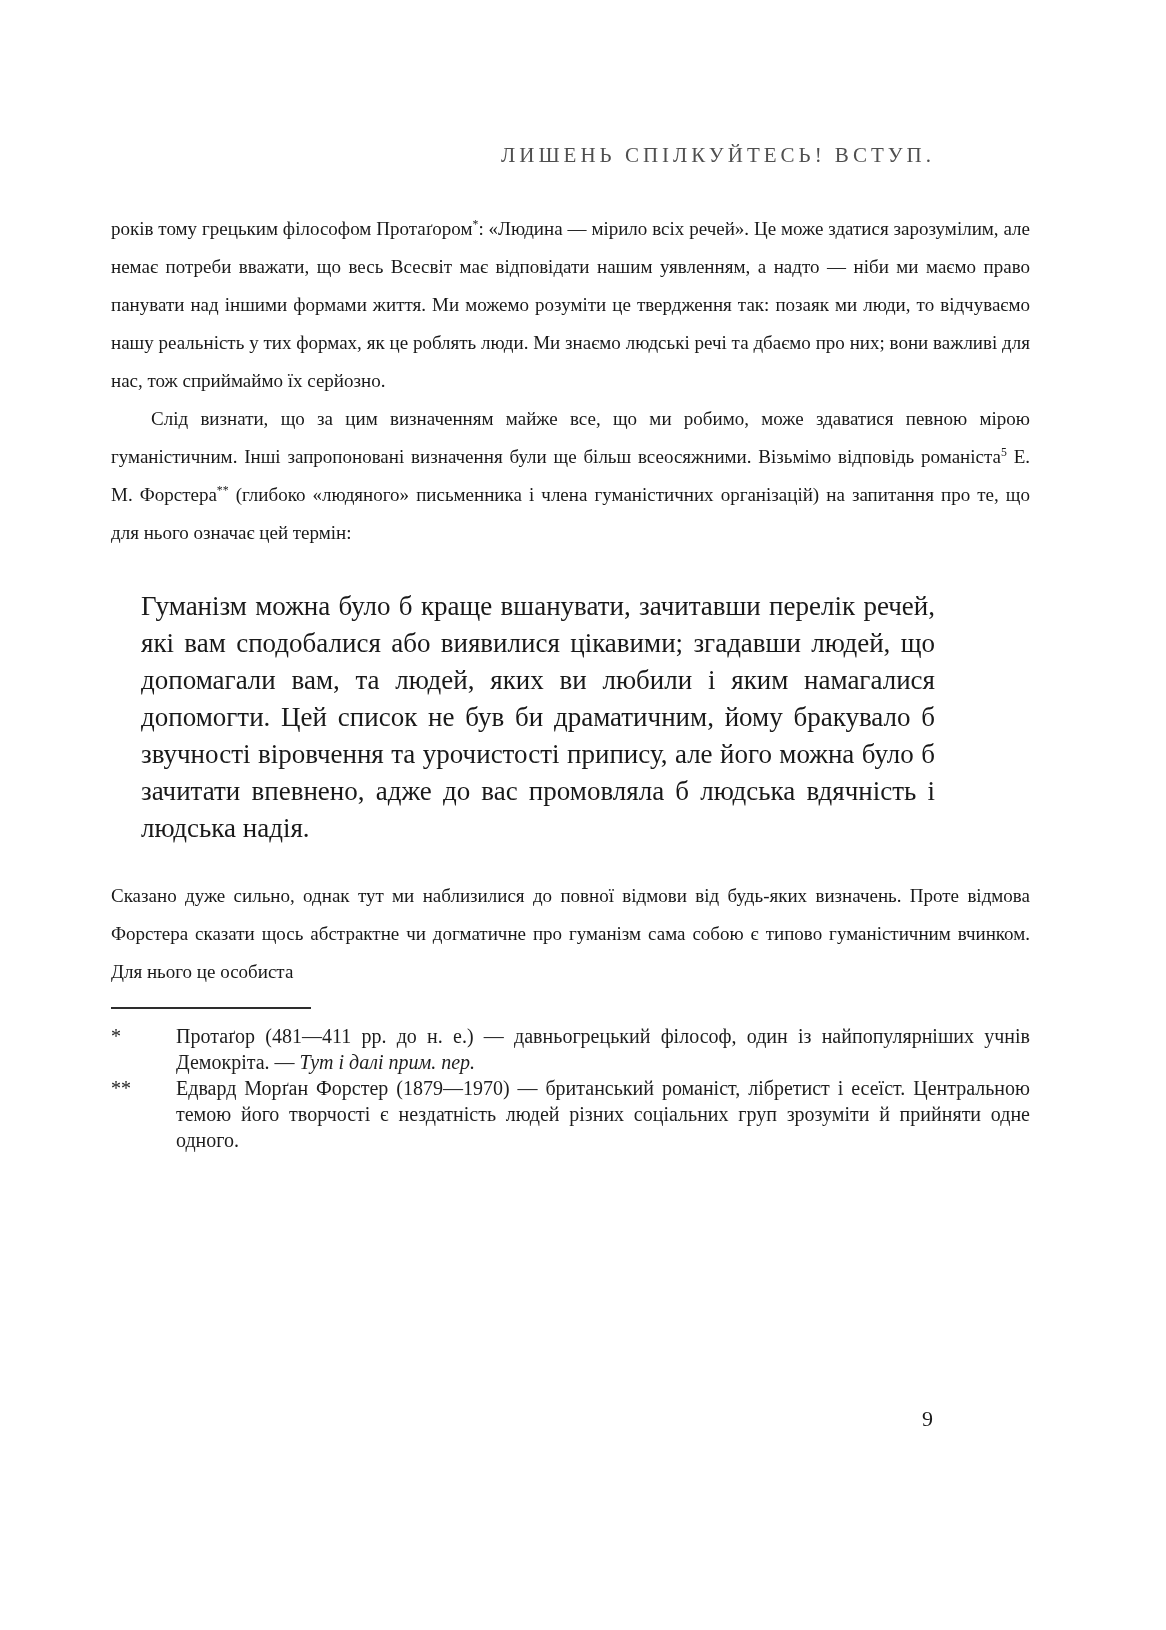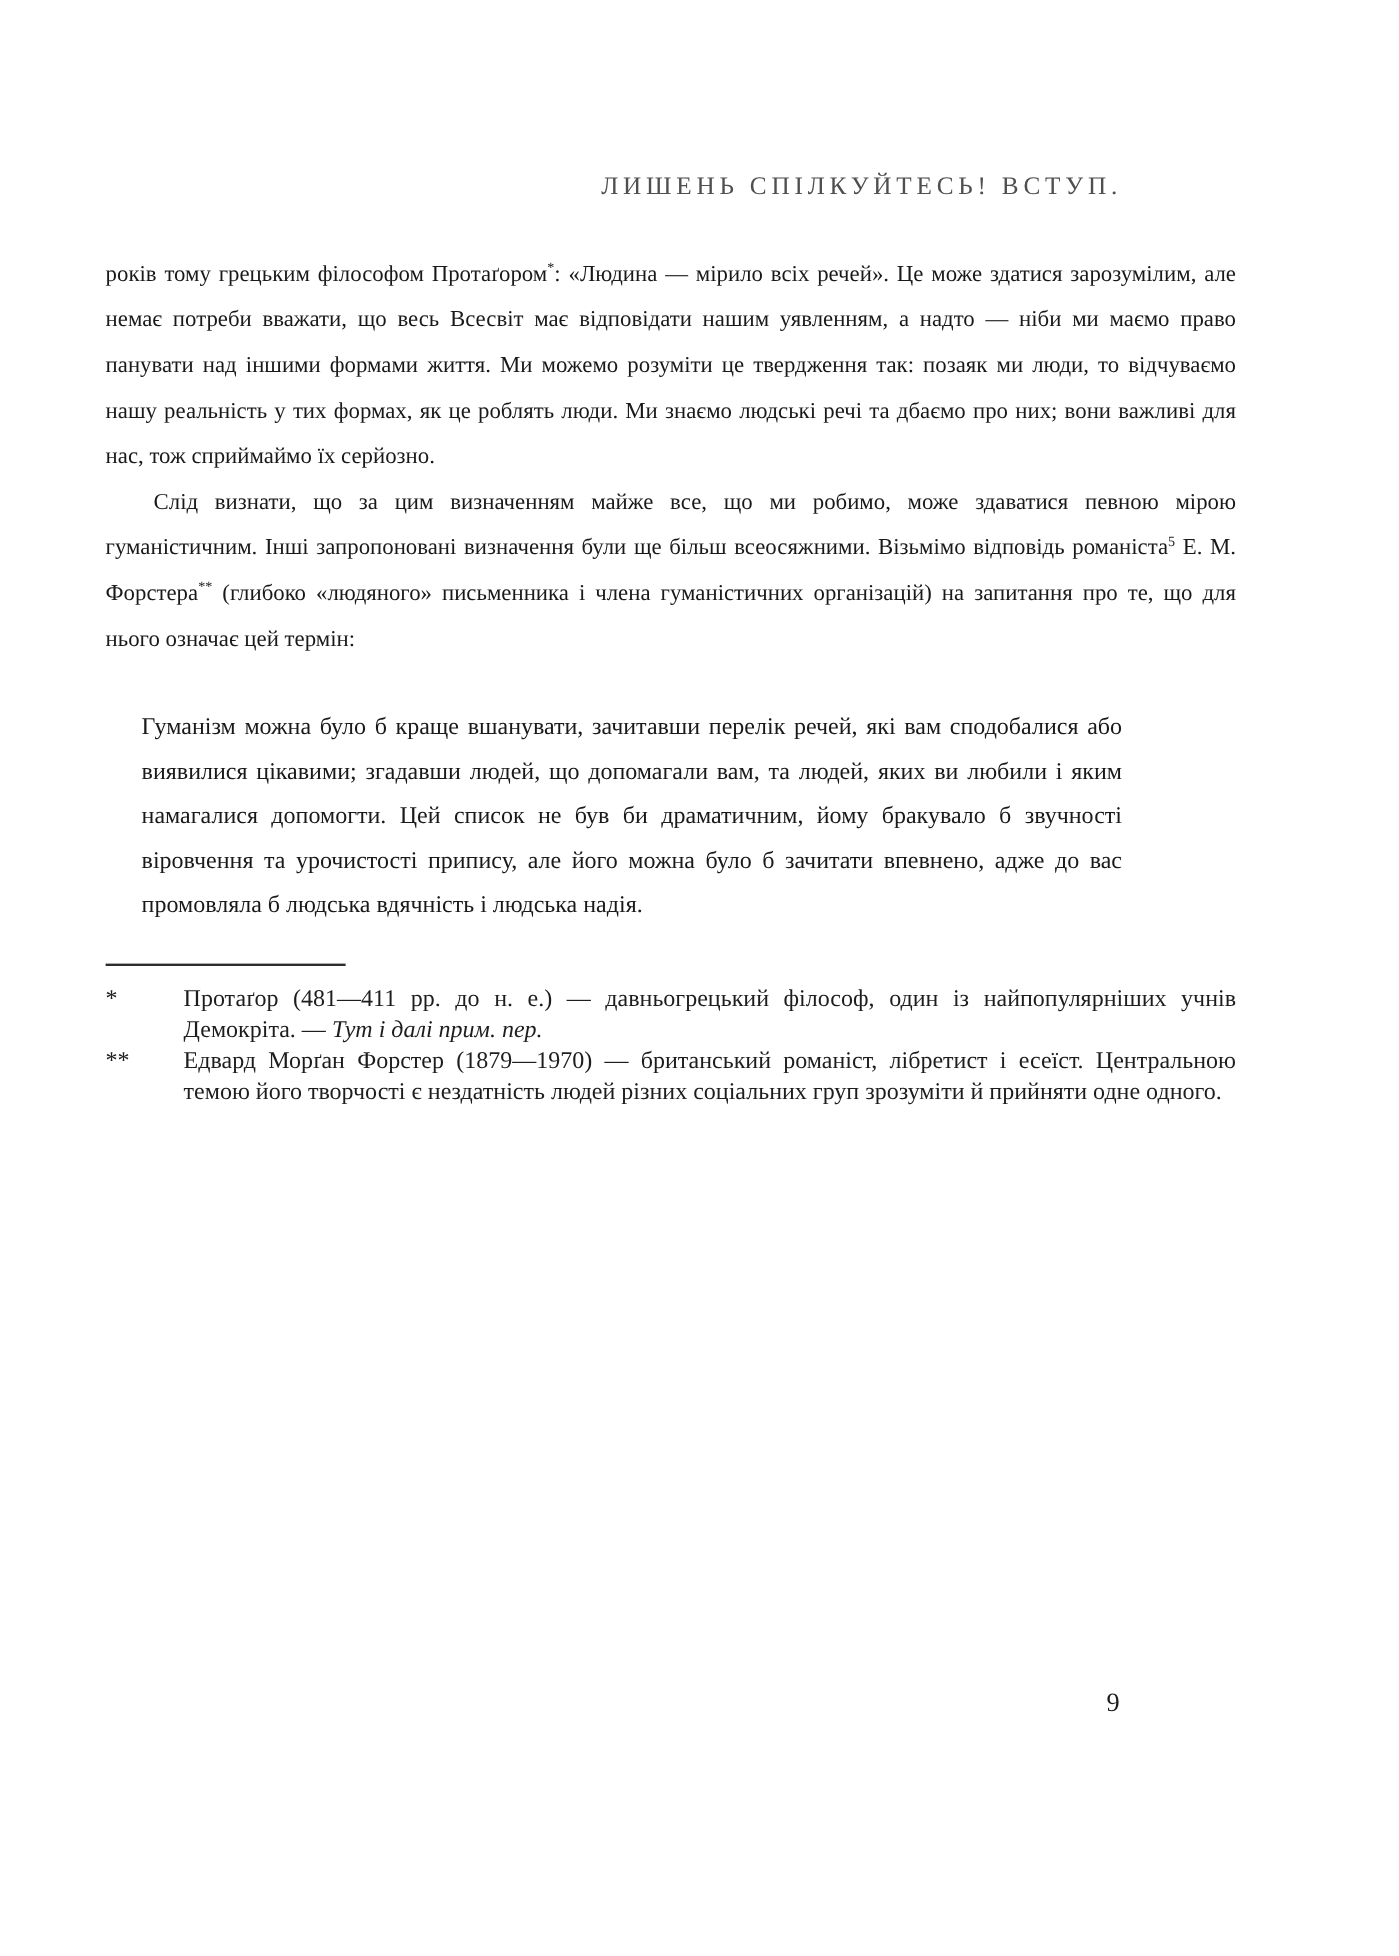--- a/index.html
+++ b/index.html
@@ -12,21 +12,21 @@
     position: relative;
     width: 1166px;
     height: 1630px;
     background: #ffffff;
     font-family: "Liberation Serif", "DejaVu Serif", serif;
     color: #1a1a1a;
     overflow: hidden;
   }
 
   .content {
-    padding: 143px 136px 0 88px;
+    padding: 143px 136px 0 111px;
   }
 
   .running-header {
     font-size: 21px;
     letter-spacing: 4px;
     color: #4f4f4f;
     text-align: right;
     padding-right: 95px;
     margin-bottom: 42px;
     font-variant: normal;
@@ -45,21 +45,21 @@
   }
 
   .fnref {
     font-size: 0.62em;
     line-height: 0;
     vertical-align: super;
   }
 
   .quote {
     margin: 36px 95px 30px 30px;
-    font-size: 20px;
+    font-size: 27px;
     line-height: 37px;
     text-align: justify;
     color: #191919;
   }
 
   .footnotes {
     margin-top: 16px;
     font-size: 20px;
     line-height: 26px;
     color: #1d1d1d;
@@ -105,20 +105,21 @@
   <div class="content">
 
     <div class="running-header">ЛИШЕНЬ СПІЛКУЙТЕСЬ! ВСТУП.</div>
 
     <p class="para"><span>років тому грецьким філософом Протаґором</span><sup class="fnref">*</sup><span>: «Людина — мірило всіх речей». Це може здатися зарозумілим, але немає потреби вважати, що весь Всесвіт має відповідати нашим уявленням, а надто — ніби ми маємо право панувати над іншими формами життя. Ми можемо розуміти це твердження так: позаяк ми люди, то відчуваємо нашу реальність у тих формах, як це роблять люди. Ми знаємо людські речі та дбаємо про них; вони важливі для нас, тож сприймаймо їх серйозно.</span></p>
 
     <p class="para indent"><span>Слід визнати, що за цим визначенням майже все, що ми робимо, може здаватися певною мірою гуманістичним. Інші запропоновані визначення були ще більш всеосяжними. Візьмімо відповідь романіста</span><sup class="fnref">5</sup><span> Е. М. Форстера</span><sup class="fnref">**</sup><span> (глибоко «людяного» письменника і члена гуманістичних організацій) на запитання про те, що для нього означає цей термін:</span></p>
 
     <blockquote class="quote">Гуманізм можна було б краще вшанувати, зачитавши перелік речей, які вам сподобалися або виявилися цікавими; згадавши людей, що допомагали вам, та людей, яких ви любили і яким намагалися допомогти. Цей список не був би драматичним, йому бракувало б звучності віровчення та урочистості припису, але його можна було б зачитати впевнено, адже до вас промовляла б людська вдячність і людська надія.</blockquote>
 
+    <p class="para">Сказано дуже сильно, однак тут ми наблизилися до повної відмови від будь-яких визначень. Проте відмова Форстера сказати щось абстрактне чи догматичне про гуманізм сама собою є типово гуманістичним вчинком. Для нього це особиста</p>
 
     <div class="footnotes">
       <div class="fn-rule"></div>
 
       <div class="footnote">
         <span class="fn-marker">*</span>
         <span class="fn-body"><span>Протаґор (481—411 рр. до н. е.) — давньогрецький філософ, один із найпопулярніших учнів Демокріта. — </span><em>Тут і далі прим. пер.</em></span>
       </div>
 
       <div class="footnote">

